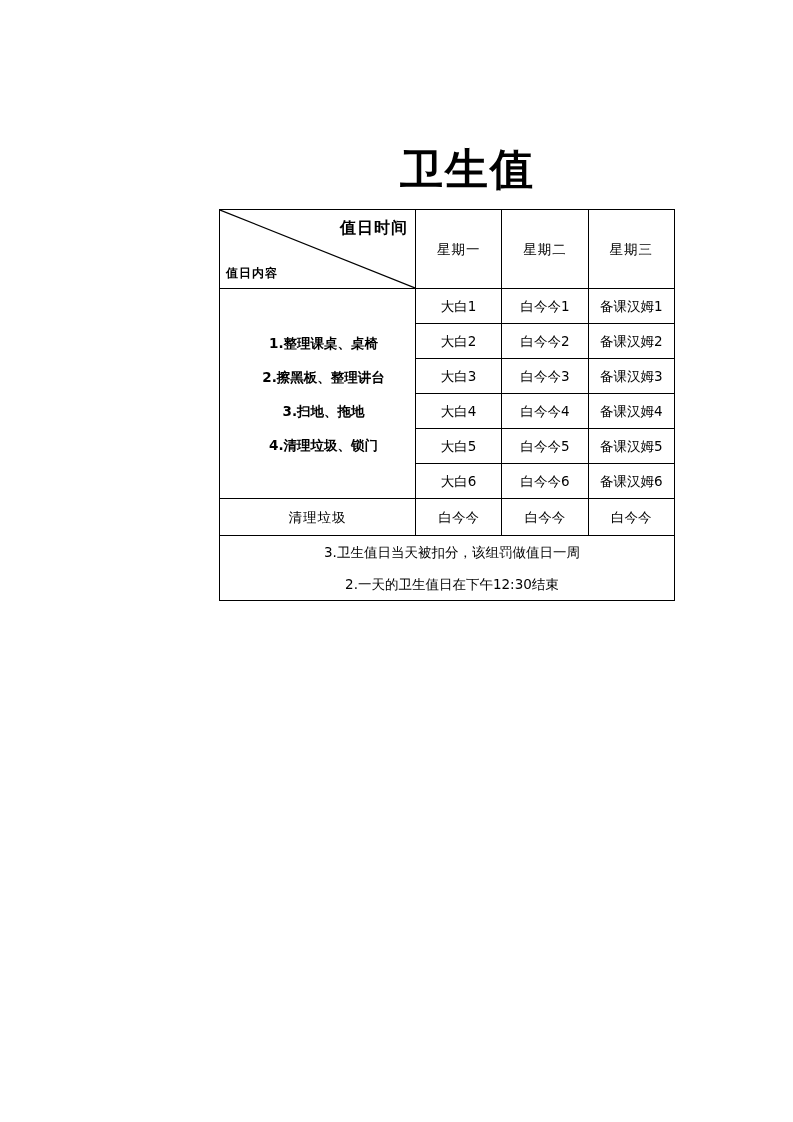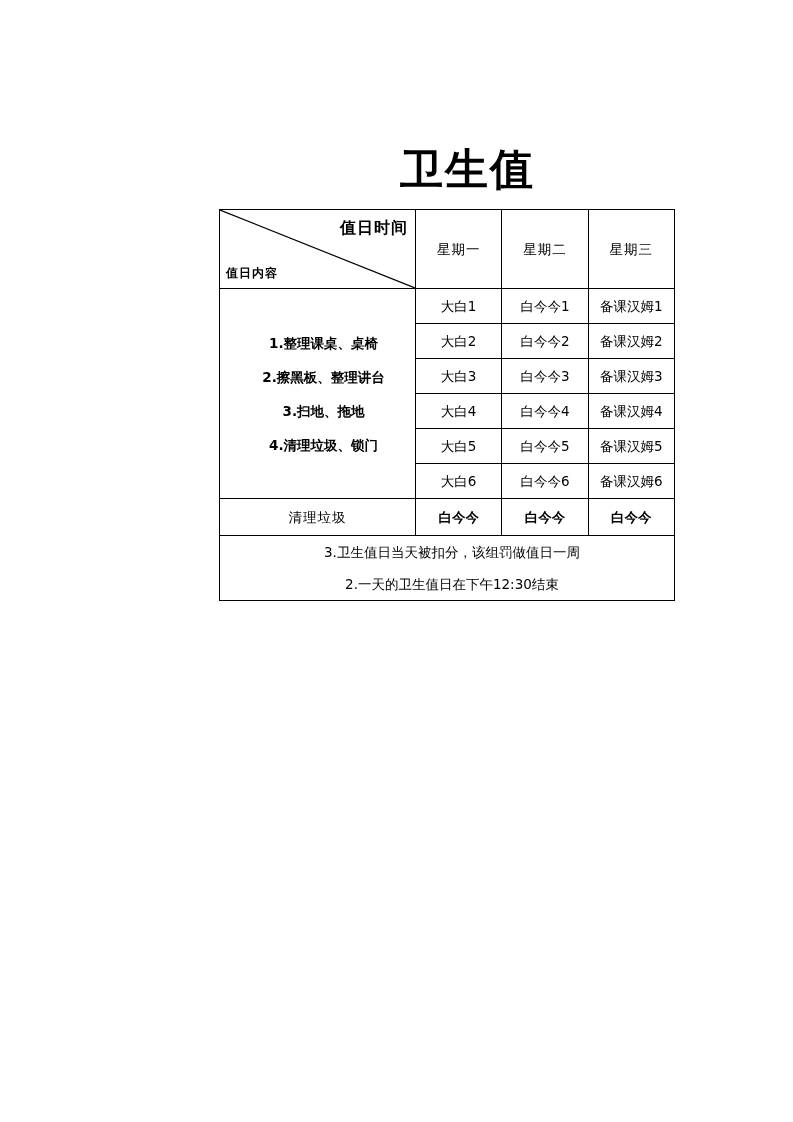--- a/index.html
+++ b/index.html
@@ -121,21 +121,20 @@
   }
 
   .owner-label {
     height: 36px;
     font-size: 13.5px;
     letter-spacing: 1px;
   }
   .owner-cell {
     height: 36px;
     font-size: 13.5px;
-    font-weight: bold;
   }
 
   .notes-cell {
     text-align: left;
     padding: 9px 0 11px 18px;
   }
   .notes-cell .nline {
     font-size: 13.5px;
     line-height: 32px;
     white-space: nowrap;

